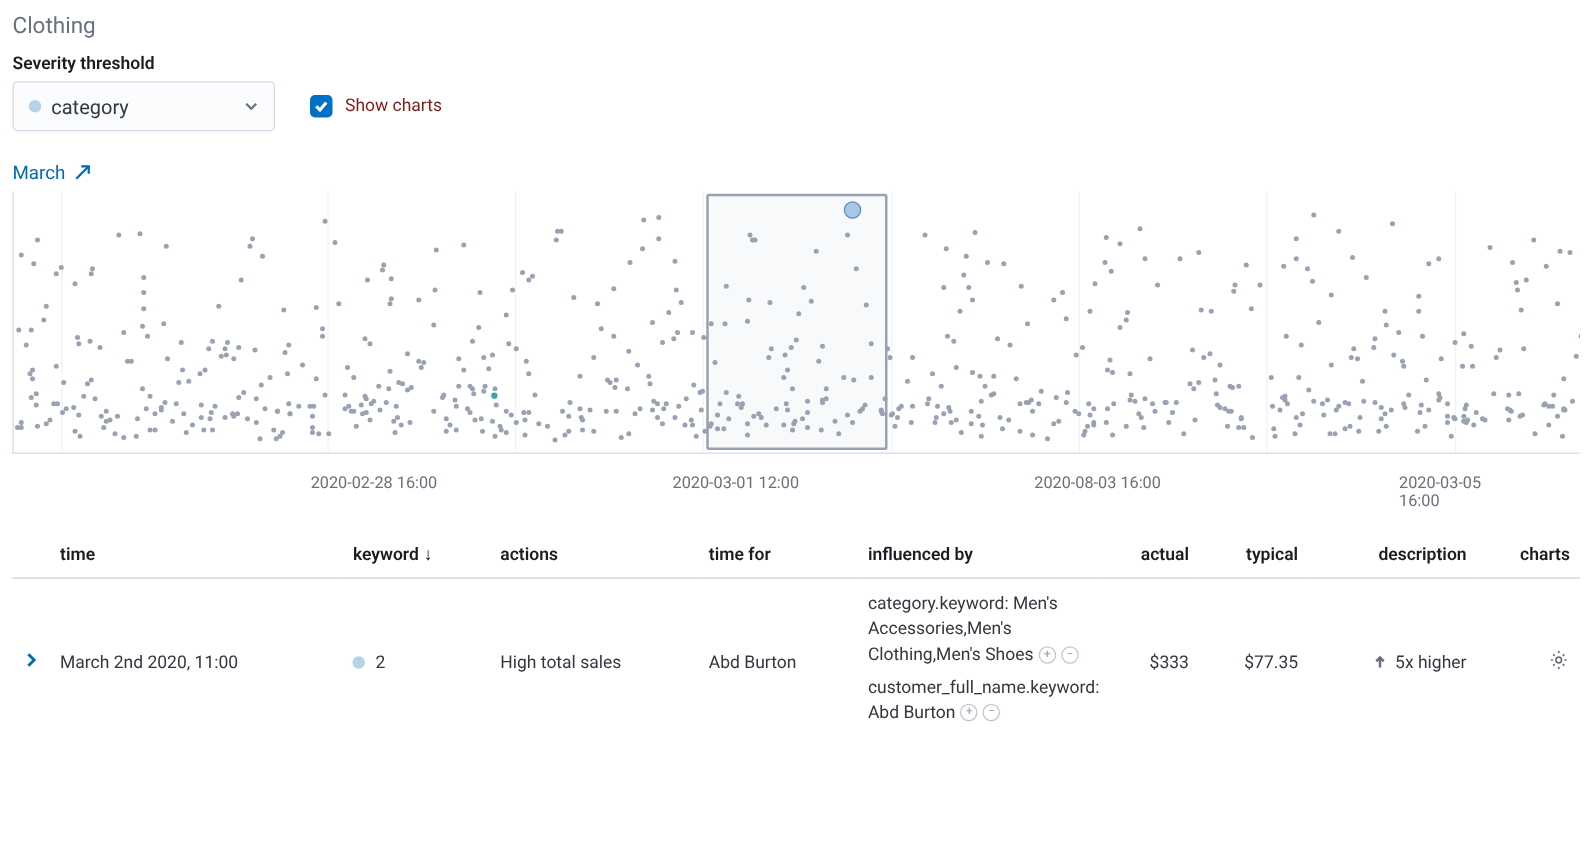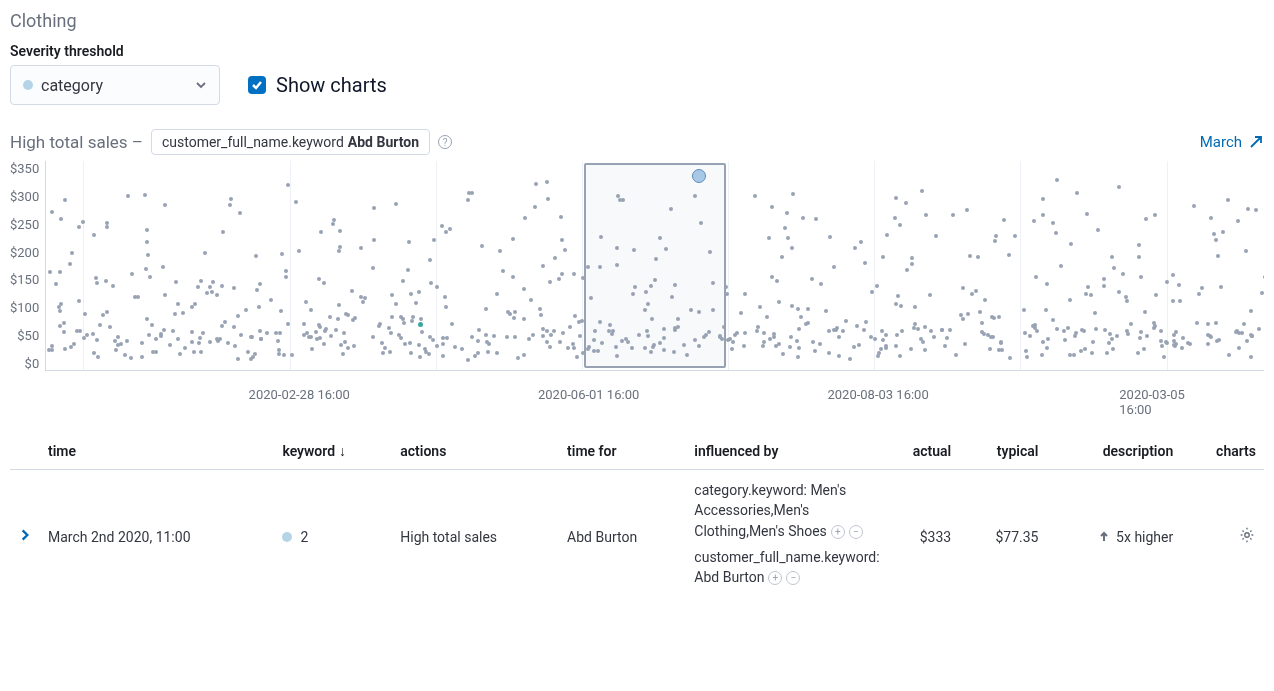--- a/index.html
+++ b/index.html
@@ -7,21 +7,21 @@
 .section-title{font-size:18px;color:#69707d;font-weight:400;margin-bottom:12px}
 .controls-row{display:flex;align-items:flex-end;gap:28px;margin-bottom:24px}
 .control-group{display:flex;flex-direction:column;gap:6px}
 .control-label{font-size:14px;font-weight:600;color:#1a1c21}
 .select-box{display:flex;align-items:center;justify-content:space-between;border:1px solid #d3dae6;background:#fbfcfd;border-radius:4px;height:40px;padding:0 12px;font-size:16px;color:#343741;cursor:pointer;min-width:210px;gap:12px}
 .select-box .dot{width:10px;height:10px;border-radius:50%;background:#b5d4e8;display:inline-block;margin-right:8px}
 .chevron{width:12px;height:12px;color:#69707d;fill:none;stroke:currentColor;stroke-width:1.8}
 .checkbox-row{display:flex;align-items:center;gap:10px;height:40px}
 .cbox{width:18px;height:18px;background:#0071c2;border-radius:4px;display:flex;align-items:center;justify-content:center;cursor:pointer}
 .cbox svg{stroke:#fff;stroke-width:2.5;fill:none;width:12px;height:12px}
-.cbox-label{font-size:20px;color:#0f172a}
+.cbox-label{font-size:14px;color:#7f1d1d}
 .chart-hdr{display:flex;align-items:center;justify-content:space-between;margin-bottom:6px}
 .chart-hdr-left{display:flex;align-items:center;gap:8px}
 .chart-title{font-size:17px;color:#69707d;font-weight:400}
 .chip{display:inline-flex;align-items:center;border:1px solid #d3dae6;border-radius:4px;padding:4px 10px;font-size:14px;color:#343741;background:#fff}
 .chip .bold{font-weight:700;margin-left:4px}
 .info-icon{width:14px;height:14px;border:1px solid #98a2b3;border-radius:50%;display:flex;align-items:center;justify-content:center;font-size:10px;color:#98a2b3;cursor:pointer}
 .view-link{color:#006bb4;font-size:15px;display:flex;align-items:center;gap:6px;cursor:pointer}
 .view-link svg{width:16px;height:16px;stroke:#006bb4;fill:none;stroke-width:1.8}
 .chart-wrap{position:relative;margin-bottom:28px}
 .chart-area{display:flex;height:220px}
@@ -71,49 +71,31 @@
     <div class="cbox">
       <svg viewBox="0 0 12 12">
           <polyline points="2,6 5,9 10,3"></polyline>
         </svg>
     </div>
     <span class="cbox-label">Show charts</span>
   </div>
 </div>
 
 <div class="chart-hdr">
-  <div class="chart-hdr-left">
-    <span class="chart-title">High total sales –</span>
-    <span class="chip">
-      <span>customer_full_name.keyword</span>
-      <span class="bold">Abd Burton</span>
-    </span>
-    <span class="info-icon">?</span>
-  </div>
   <div class="view-link">
     <span>March</span>
     <svg viewBox="0 0 16 16">
         <polyline points="3,13 13,3"></polyline>
         <polyline points="7,3 13,3 13,9"></polyline>
       </svg>
   </div>
 </div>
 
 <div class="chart-wrap">
   <div class="chart-area">
-    <div class="yaxis" id="yaxis">
-        <span>$350</span>
-        <span>$300</span>
-        <span>$250</span>
-        <span>$200</span>
-        <span>$150</span>
-        <span>$100</span>
-        <span>$50</span>
-        <span>$0</span>
-      </div>
     <div class="plot" id="plot">
         <div class="grid-v" style="left: 3%;"></div>
         <div class="grid-v" style="left: 20%;"></div>
         <div class="grid-v" style="left: 32%;"></div>
         <div class="grid-v" style="left: 44%;"></div>
         <div class="grid-v" style="left: 56%;"></div>
         <div class="grid-v" style="left: 68%;"></div>
         <div class="grid-v" style="left: 80%;"></div>
         <div class="grid-v" style="left: 92%;"></div>
         <div class="sel-box" style="left: 44.2%; width: 11.6%;"></div>
@@ -816,21 +798,21 @@
         <div class="scatter-dot" style="left: 25.8196%; top: 66.3536%;"></div>
         <div class="scatter-dot" style="left: 84.8178%; top: 89.9141%;"></div>
         <div class="scatter-dot" style="left: 29.6956%; top: 86.3252%;"></div>
         <div class="scatter-dot" style="left: 2.11977%; top: 86.4509%;"></div>
         <div class="scatter-dot" style="background: rgb(59, 165, 165); width: 5px; height: 5px; left: 30.5%; top: 77%;"></div>
         <div class="anom-pt" style="left: 53%; top: 4%;"></div>
       </div>
   </div>
   <div class="xaxis" id="xaxis">
       <span style="left: 20%;">2020-02-28 16:00</span>
-      <span style="left: 44%;">2020-06-01 16:00</span>
+      <span style="left: 44%;">2020-03-01 12:00</span>
       <span style="left: 68%;">2020-08-03 16:00</span>
       <span style="left: 92%;">2020-03-05 16:00</span>
     </div>
 </div>
 
 <table class="tbl">
   <thead>
     <tr>
       <th style="width:30px"></th>
       <th>time</th>

